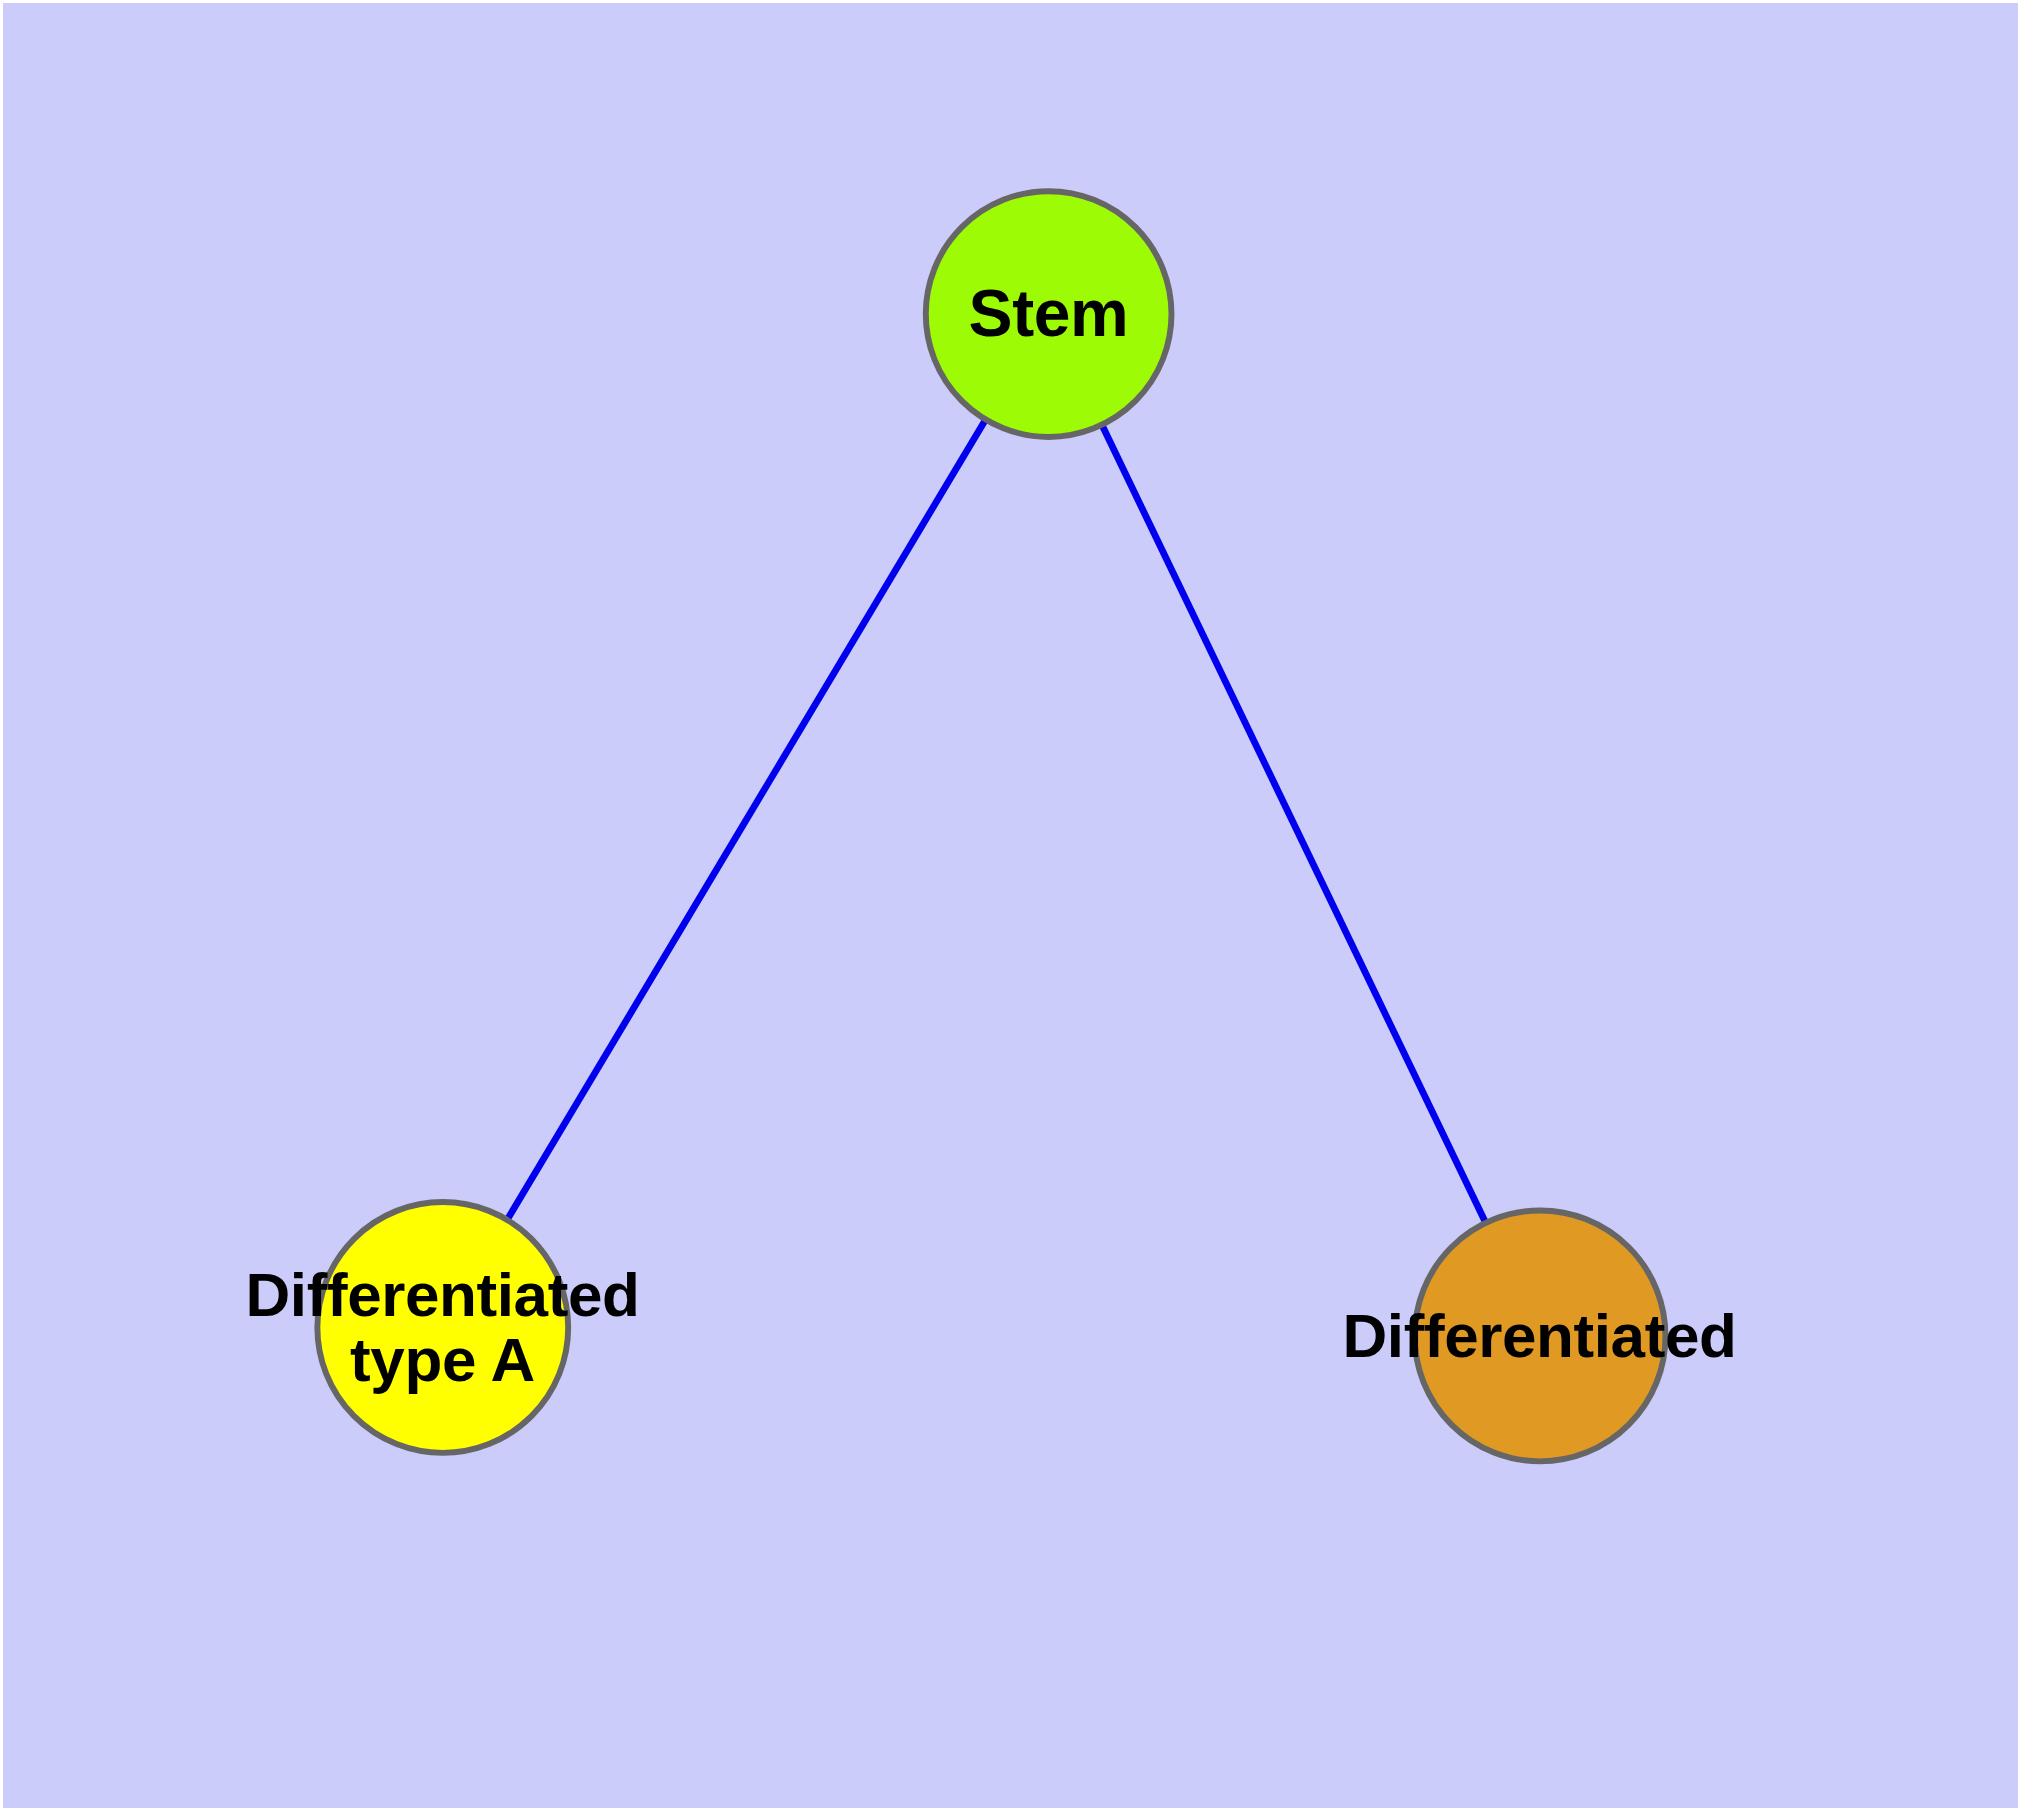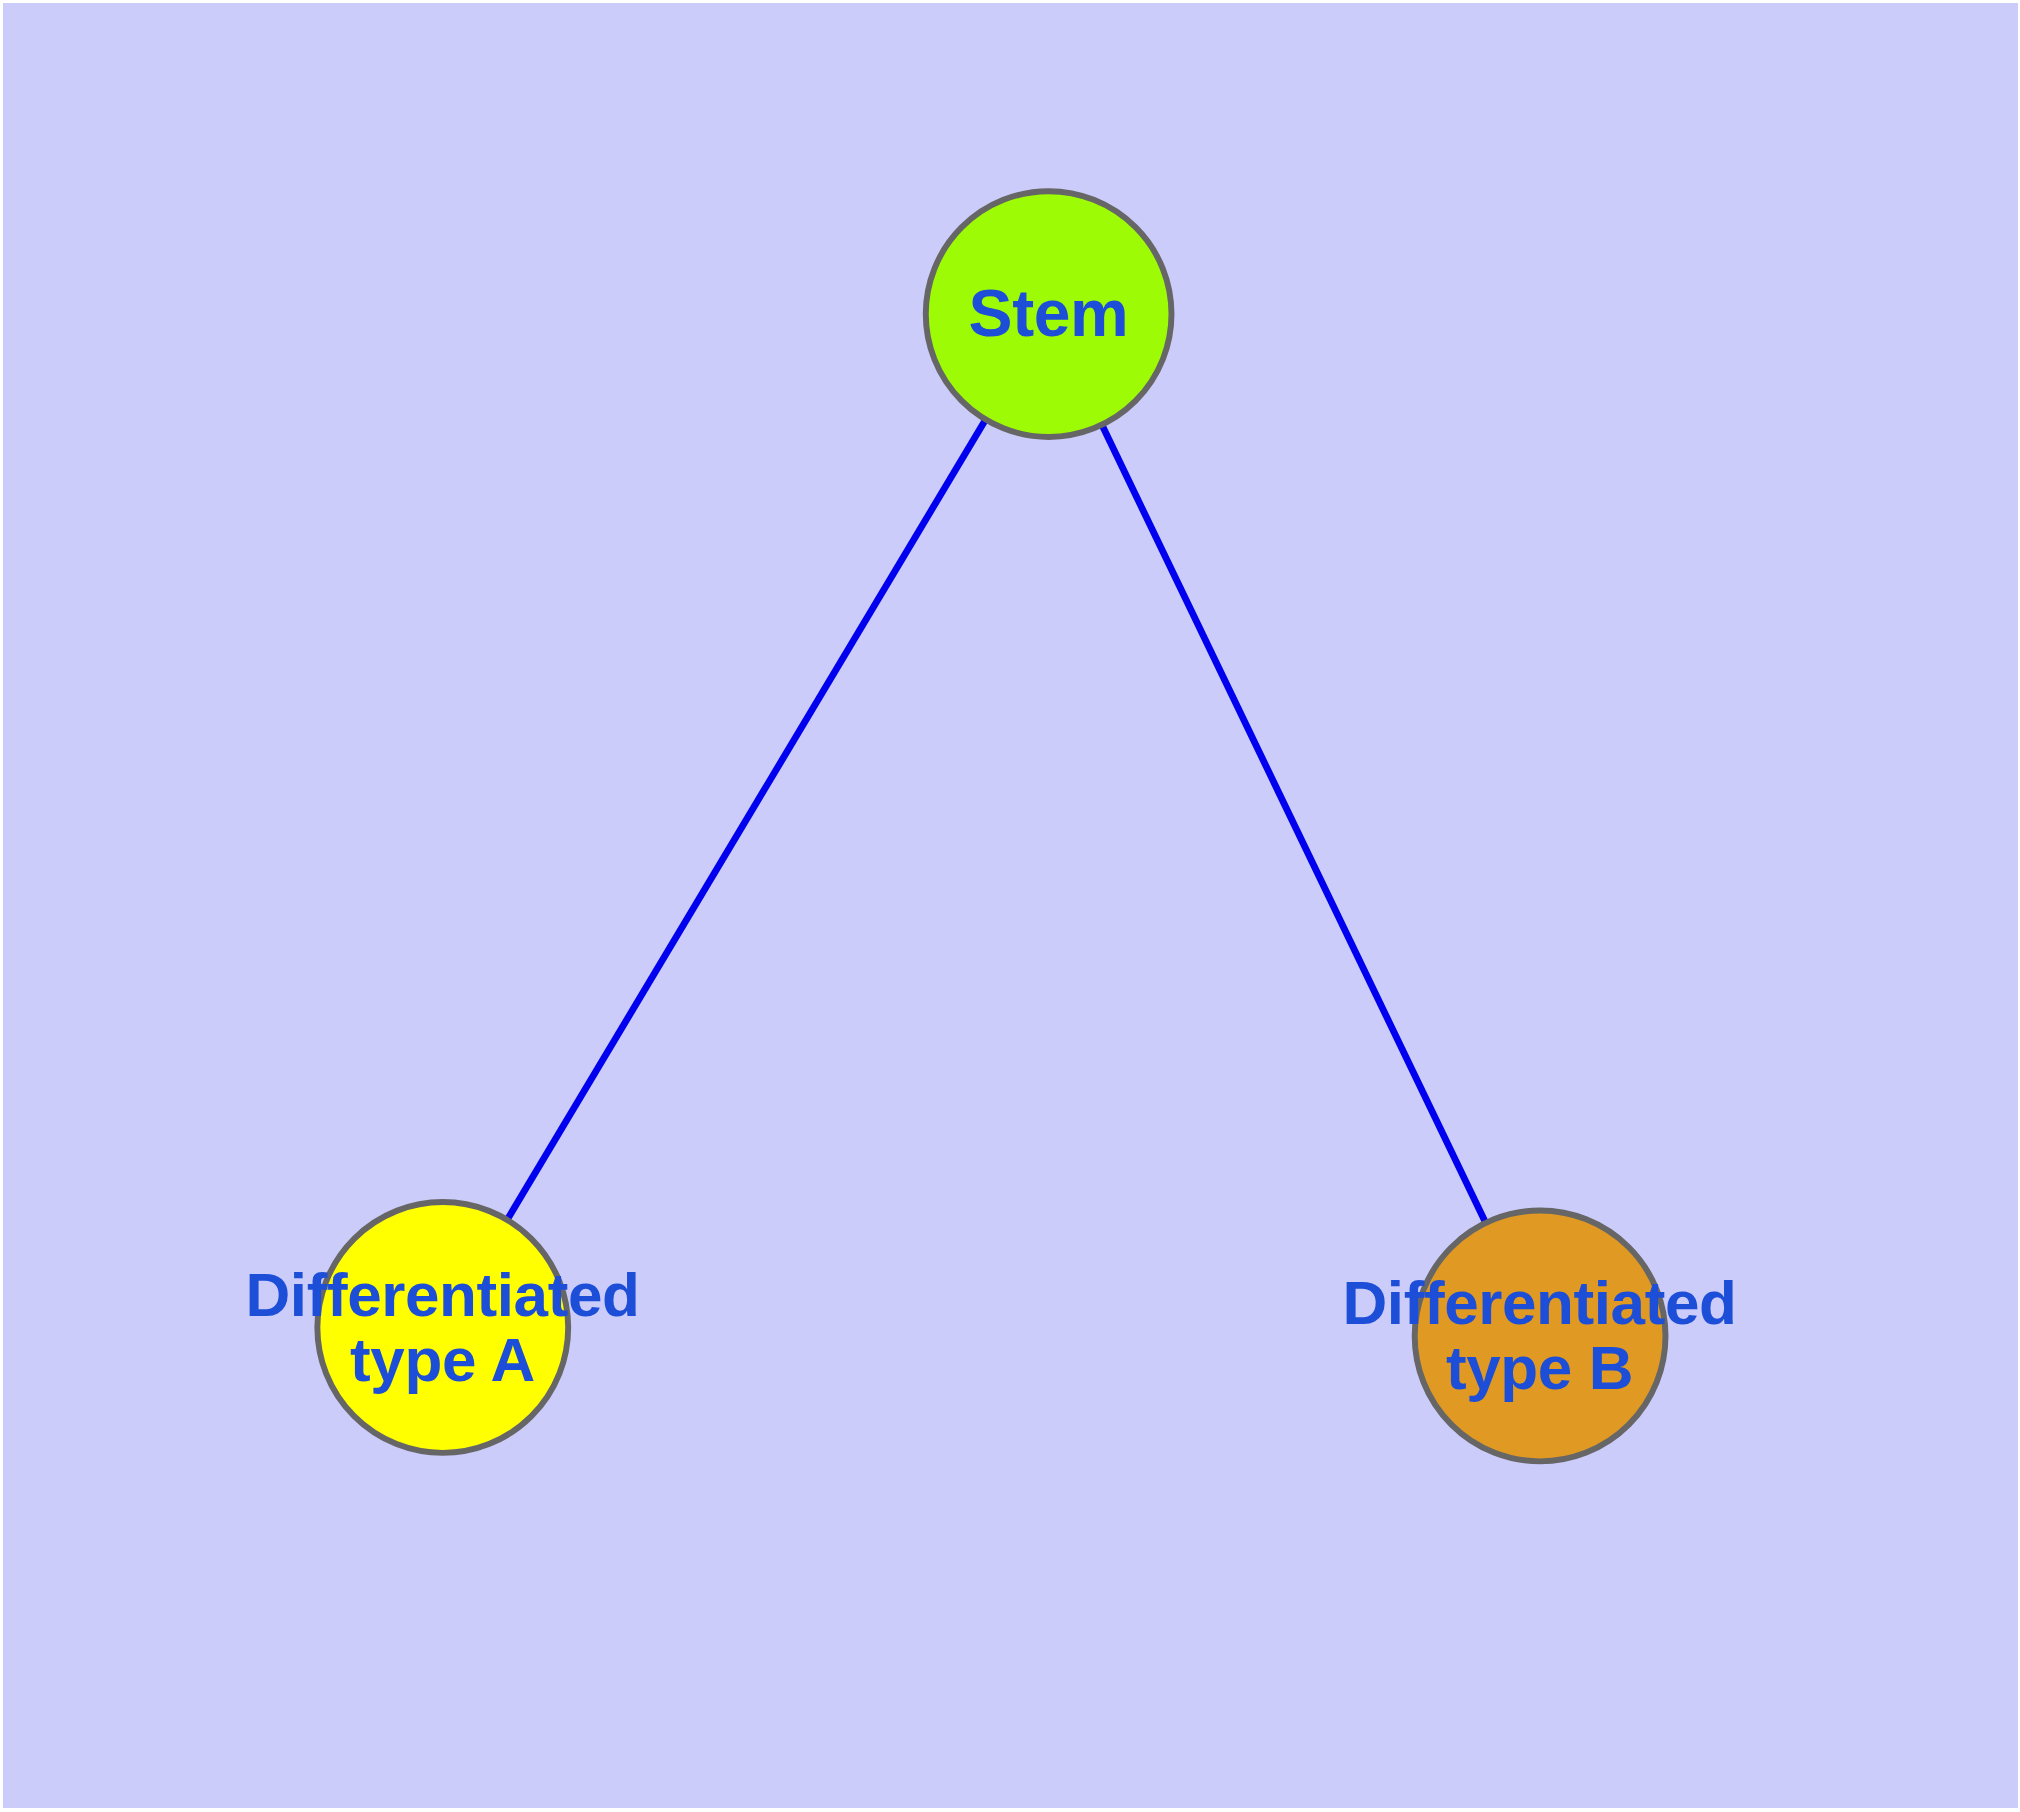--- a/index.html
+++ b/index.html
@@ -28,21 +28,21 @@
     position: absolute;
     left: 0;
     top: 0;
     width: 2015px;
     height: 1805px;
   }
   .node-label {
     position: absolute;
     text-align: center;
     font-weight: bold;
-    color: #1d4ed8;
+    color: #000000;
     line-height: 1.06;
     white-space: pre;
     transform: translate(-50%, -50%);
     pointer-events: none;
     letter-spacing: -0.4px;
   }
   #label-stem {
     font-size: 66px;
   }
   #label-type-a, #label-type-b {
@@ -64,17 +64,17 @@
         <circle cx="519" cy="1563" r="148" fill="#ffff00" stroke="#666666" stroke-width="7"></circle>
         <circle cx="1814" cy="1573" r="148" fill="#e09a24" stroke="#666666" stroke-width="7"></circle>
         <circle cx="1234" cy="367" r="145" fill="#9dfb05" stroke="#666666" stroke-width="7"></circle>
       </g>
     </svg>
 
     <div id="label-stem" class="node-label" style="left:1046px; top:311px;">Stem</div>
 
     <div id="label-type-a" class="node-label" style="left:440px; top:1325px;"><span>Differentiated</span><br><span>type A</span></div>
 
-    <div id="label-type-b" class="node-label" style="left:1537px; top:1333px;"><span>Differentiated</span><br><span>type B</span></div>
+    <div id="label-type-b" class="node-label" style="left:1537px; top:1333px;"><span>Differentiated</span><br></div>
 
   </div>
 </div>
 
 
 </body></html>

